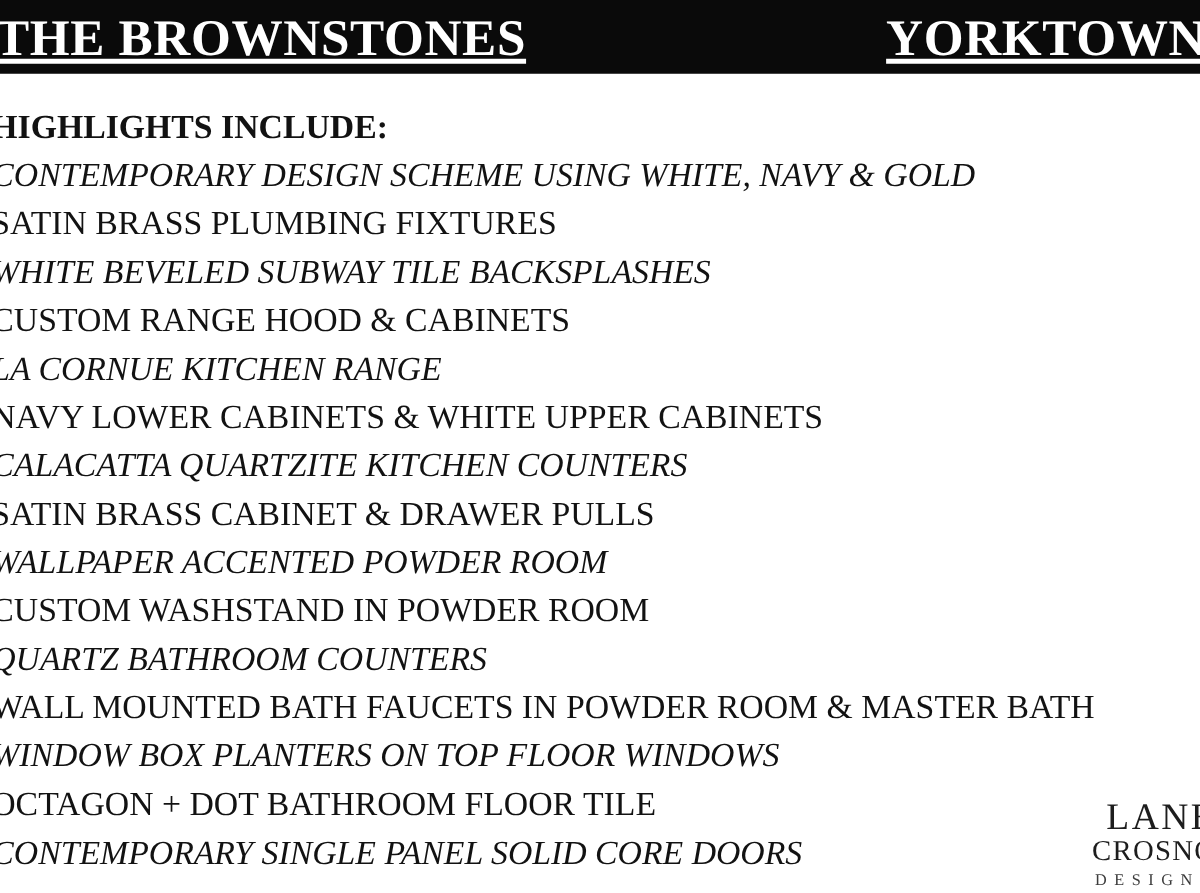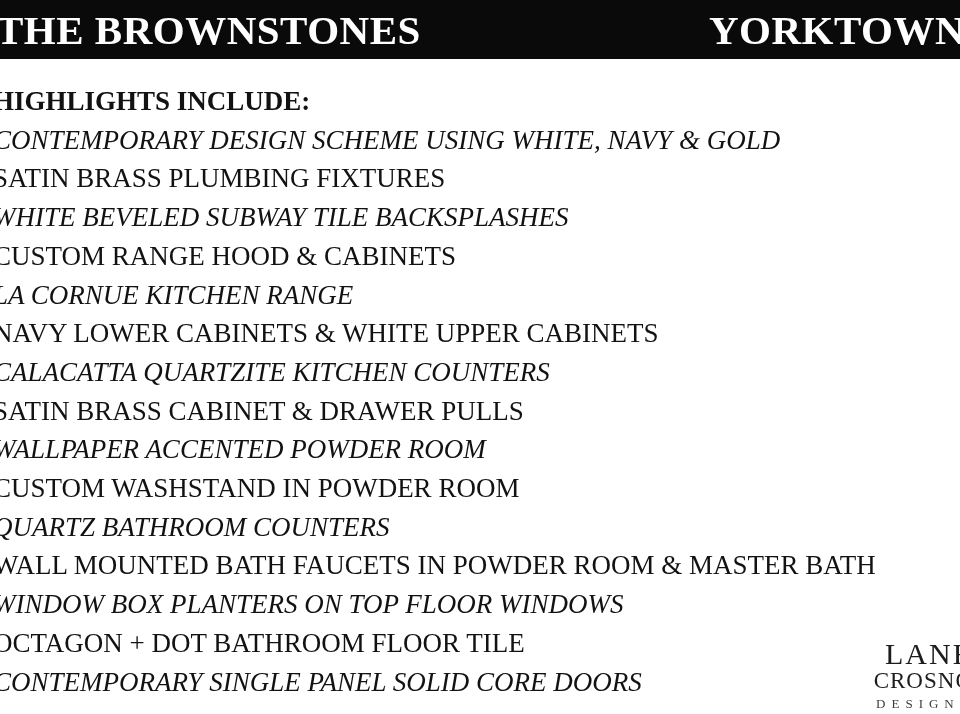--- a/index.html
+++ b/index.html
@@ -24,20 +24,21 @@
     height: 59px;
     background: #0a0a0a;
     display: flex;
     justify-content: space-between;
     align-items: center;
     color: #ffffff;
     font-weight: 700;
     font-size: 41px;
     letter-spacing: 0.5px;
     white-space: nowrap;
+    text-decoration: underline;
   }
   .header-left {
     margin-left: -4px;
   }
   .header-right {
     margin-right: -5px;
   }
 
   
   .content {

